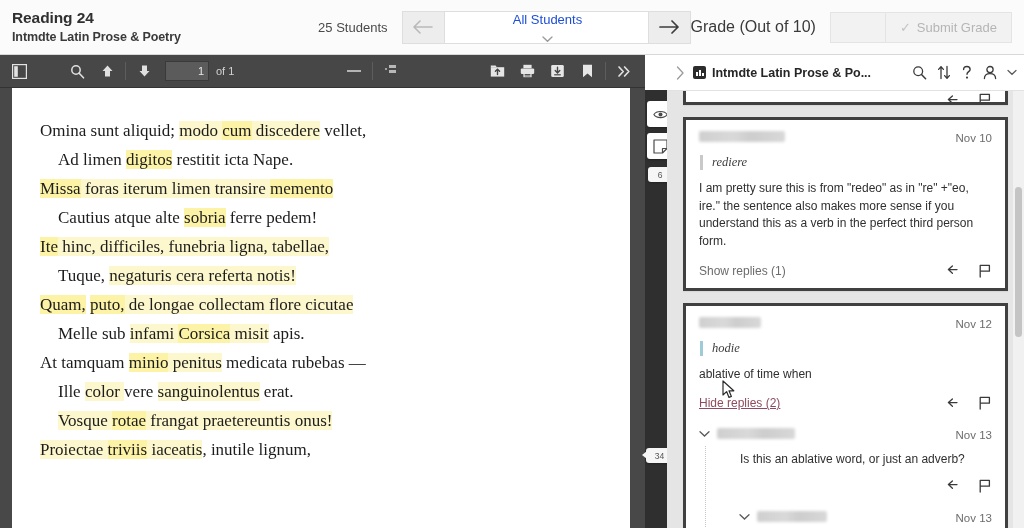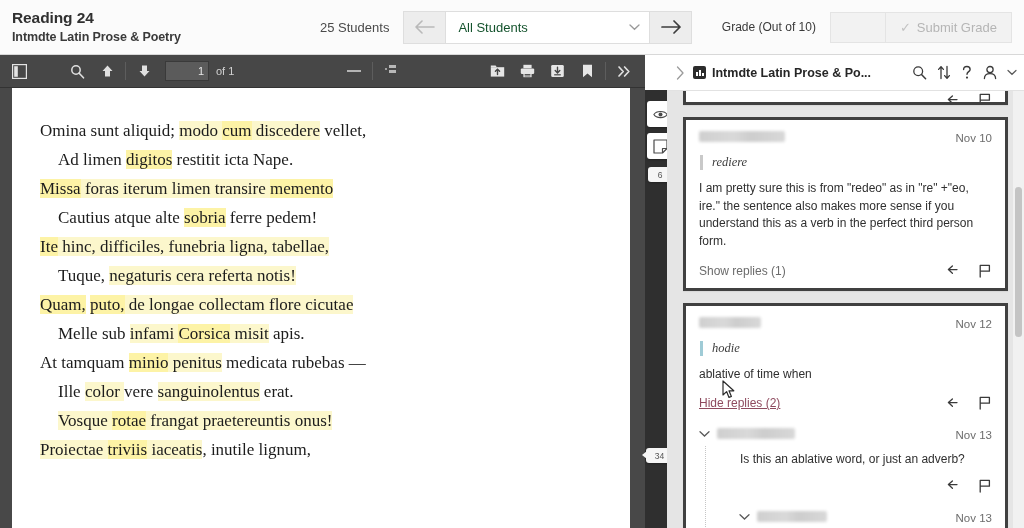--- a/index.html
+++ b/index.html
@@ -38,26 +38,26 @@
     display: flex; align-items: center; justify-content: center;
     border: 1px solid #dedede; border-right: none;
   }
   .nav-arrow.right { border-right: 1px solid #dedede; border-left: none; }
   .nav-arrow svg { display: block; }
   .student-select {
     width: 205px; height: 33px; background: #ffffff;
     border: 1px solid #dedede;
     display: flex; align-items: center; justify-content: space-between;
     padding: 0 9px 0 12px;
-    font-size: 13px; color: #14532d;
+    font-size: 13px; color: #1d4ed8; flex-direction: column;
   }
   .grade-block {
     display: flex; align-items: center; margin-left: auto; padding-right: 12px;
   }
-  .grade-label { font-size: 12px; color: #3a3a3a; margin-right: 14px; white-space: nowrap;}
+  .grade-label { font-size: 16px; color: #3a3a3a; margin-right: 14px; white-space: nowrap;}
   .grade-input {
     width: 56px; height: 31px; background: #f2f2f2; border: 1px solid #e4e4e4;
   }
   .submit-grade {
     height: 31px; background: #f2f2f2; border: 1px solid #e4e4e4; border-left: none;
     display: flex; align-items: center; padding: 0 14px;
     font-size: 13px; color: #b5b5b5; white-space: nowrap;
   }
   .submit-grade .chk { margin-right: 6px; font-size: 13px; color: #c2c2c2; }
 

